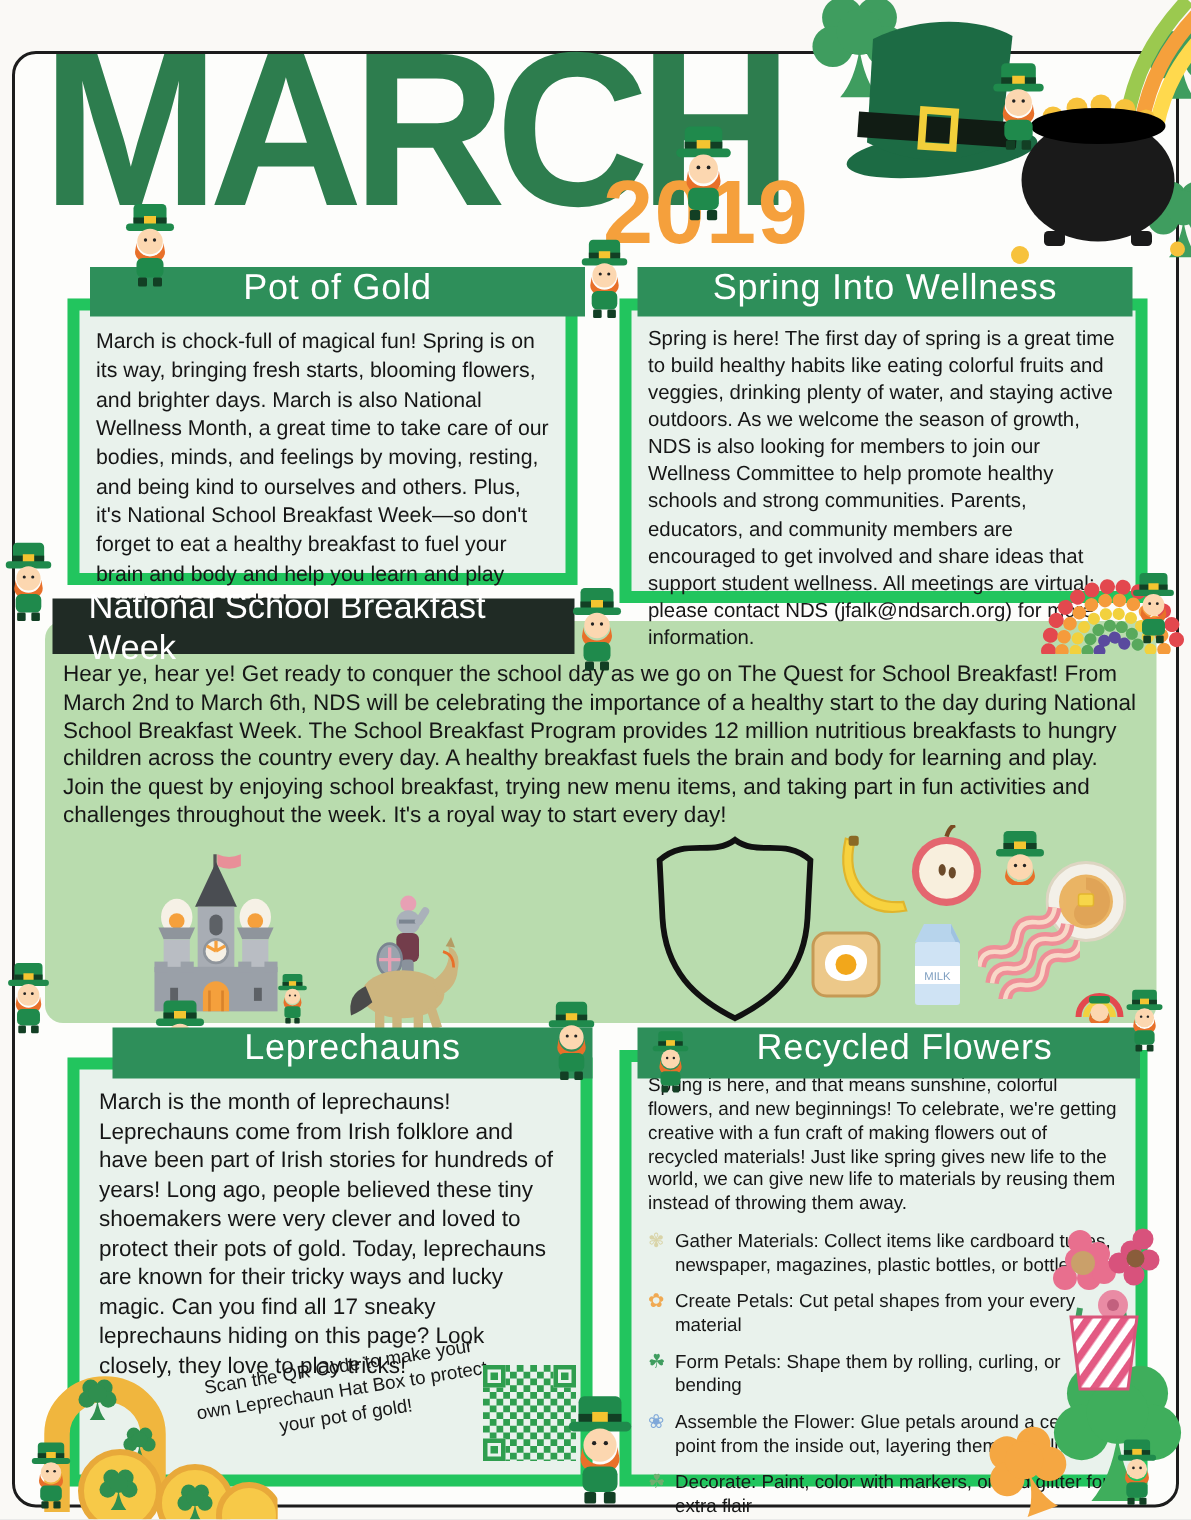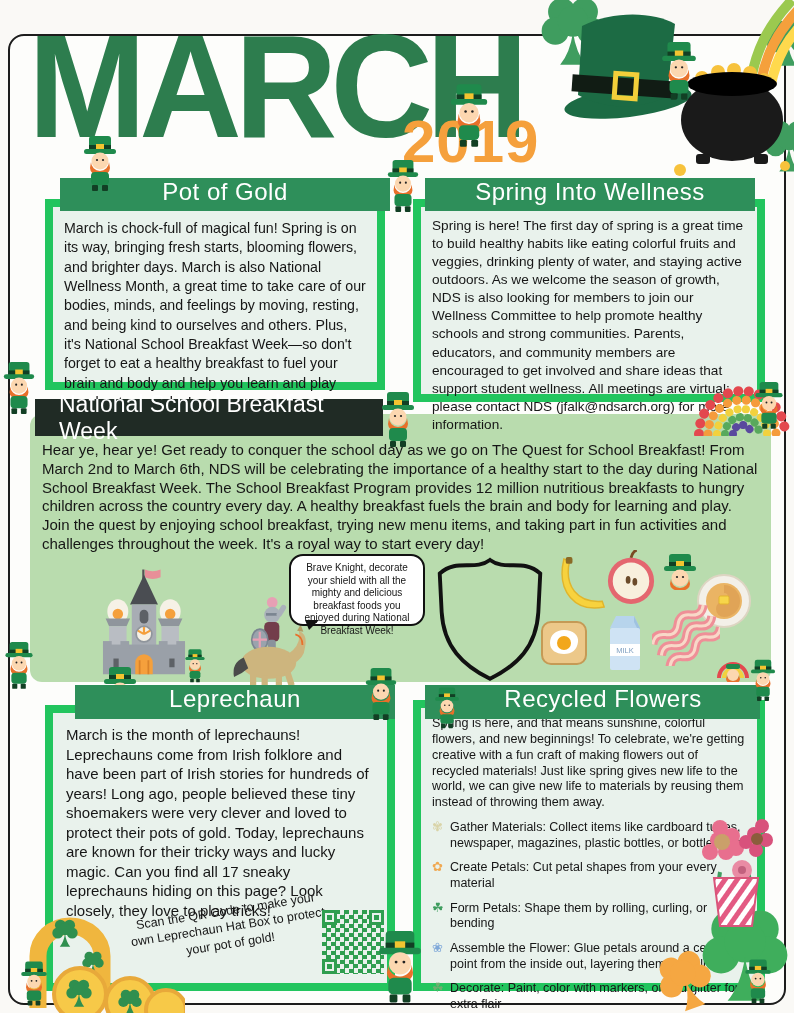--- a/index.html
+++ b/index.html
@@ -192,21 +192,20 @@
       <path d="M20 78 Q6 84 9 100 Q18 96 25 90 Z" fill="#4a4a4a"></path>
       <rect x="27" y="96" width="7" height="21" fill="#cdb57e"></rect>
         <rect x="40" y="98" width="7" height="20" fill="#cdb57e"></rect>
       <rect x="56" y="98" width="7" height="20" fill="#cdb57e"></rect>
         <rect x="68" y="94" width="7" height="16" fill="#cdb57e" transform="rotate(-18 71 102)"></rect>
       <rect x="27" y="114" width="7" height="5" fill="#4a4a4a"></rect>
         <rect x="40" y="115" width="7" height="5" fill="#4a4a4a"></rect>
         <rect x="56" y="115" width="7" height="5" fill="#4a4a4a"></rect>
     </svg>
   </div>
-  <div class="abs bubble" style="left:289px;top:554px;width:136px;height:72px;">Brave Knight, decorate your shield with all the mighty and delicious breakfast foods you enjoyed during National Breakfast Week!</div>
   <div class="abs" style="left:432px;top:548px;width:116px;height:136px;z-index:4">
     <svg viewBox="0 0 120 140" width="116" height="136">
       <path d="M8 26 C26 10 44 24 60 12 C76 24 94 10 112 26 L110 66 C108 102 88 121 60 135 C32 121 12 102 10 66 Z" fill="none" stroke="#111" stroke-width="4"></path>
     </svg>
   </div>
   <div class="abs" style="left:560px;top:556px;width:48px;height:56px;z-index:4">
     <svg viewBox="0 0 50 56" width="48" height="56">
       <path d="M10 4 C4 30 18 48 44 46 L46 52 C16 58 -4 36 4 2 Z" fill="#f7d23e" stroke="#e0b52c" stroke-width="1.5"></path>
       <rect x="6" y="0" width="7" height="7" rx="2" fill="#8a6a26"></rect>
     </svg>
@@ -294,21 +293,21 @@
 
   <div class="abs card" style="left:45px;top:705px;width:350px;height:286px;">
     <div class="btxt" style="padding:12px 13px;font-size:15px;line-height:1.3;">March is the month of leprechauns! Leprechauns come from Irish folklore and have been part of Irish stories for hundreds of years! Long ago, people believed these tiny shoemakers were very clever and loved to protect their pots of gold. Today, leprechauns are known for their tricky ways and lucky magic. Can you find all 17 sneaky leprechauns hiding on this page? Look closely, they love to play tricks!</div>
   </div>
   <div class="abs" style="left:100px;top:664px;width:40px;height:40px;z-index:5">
     <svg viewBox="0 0 40 38" width="40" height="40">
         <use href="#lephead"></use>
       </svg>
   </div>
   <div class="abs bar" style="left:75px;top:685px;width:320px;height:34px;">
-    <span>Leprechaun</span>
+    <span>Leprechauns</span>
   </div>
   <div class="abs" style="left:362px;top:666px;width:38px;height:55px;z-index:7">
     <svg viewBox="0 0 40 58" width="38" height="55">
         <use href="#lep"></use>
       </svg>
   </div>
   <div class="abs qrcap" style="left:128px;top:903px;width:200px;">Scan the QR Code to make your own Leprechaun Hat Box to protect your pot of gold!</div>
   <div class="abs qr" style="left:322px;top:910px;width:62px;height:64px;">
     <span class="fq" style="left:0;top:0"></span>
     <span class="fq" style="right:0;top:0"></span>

